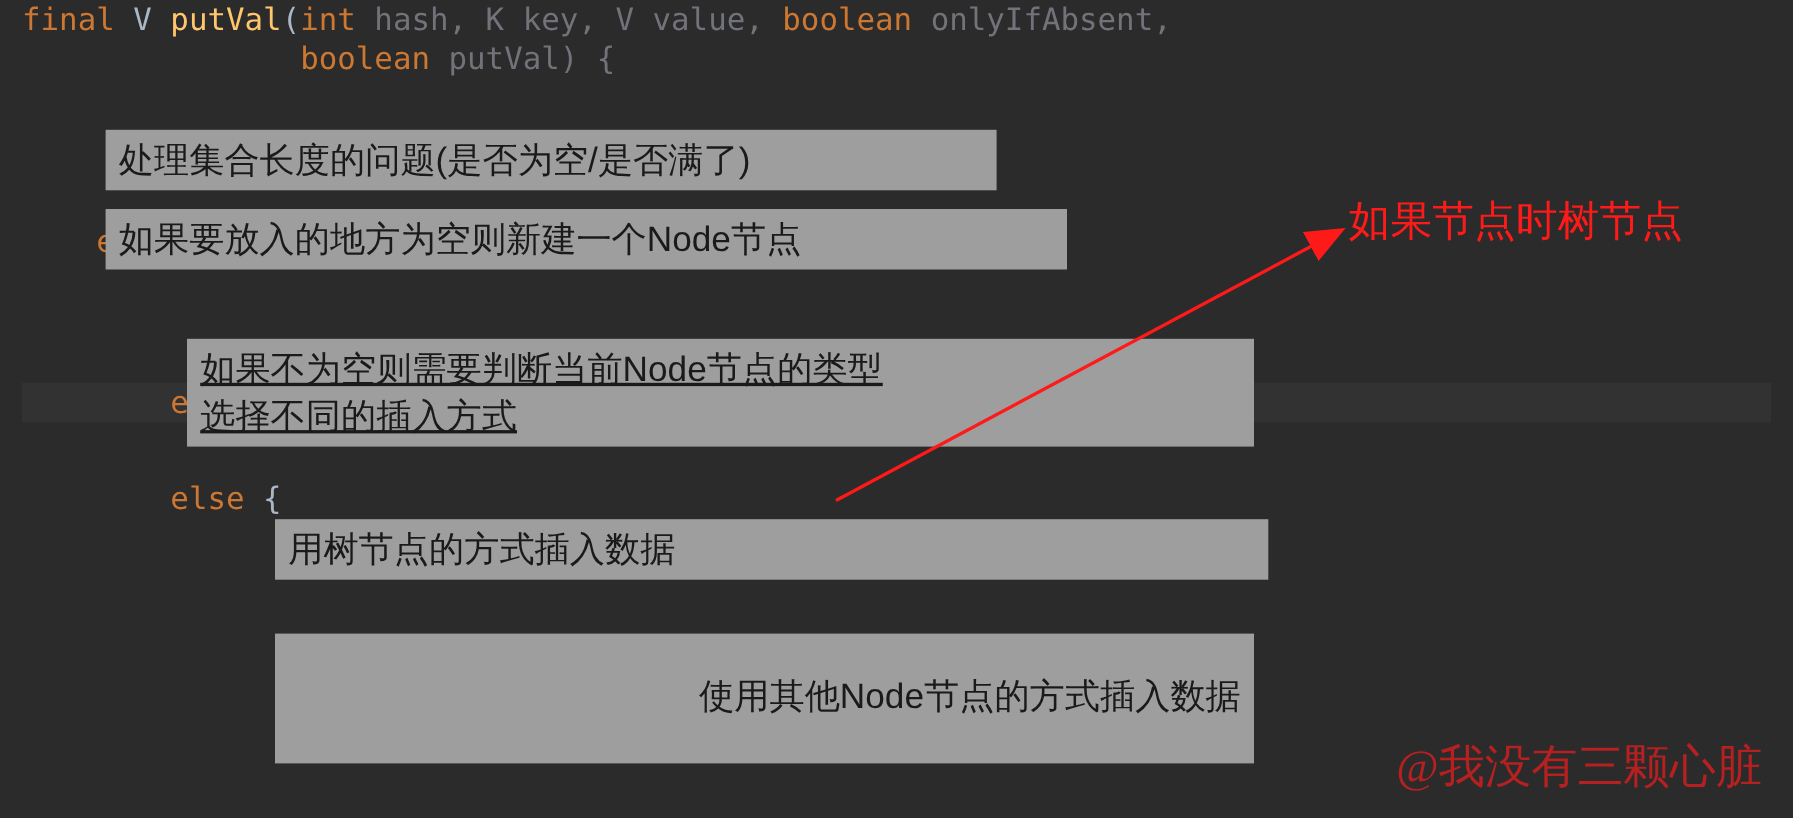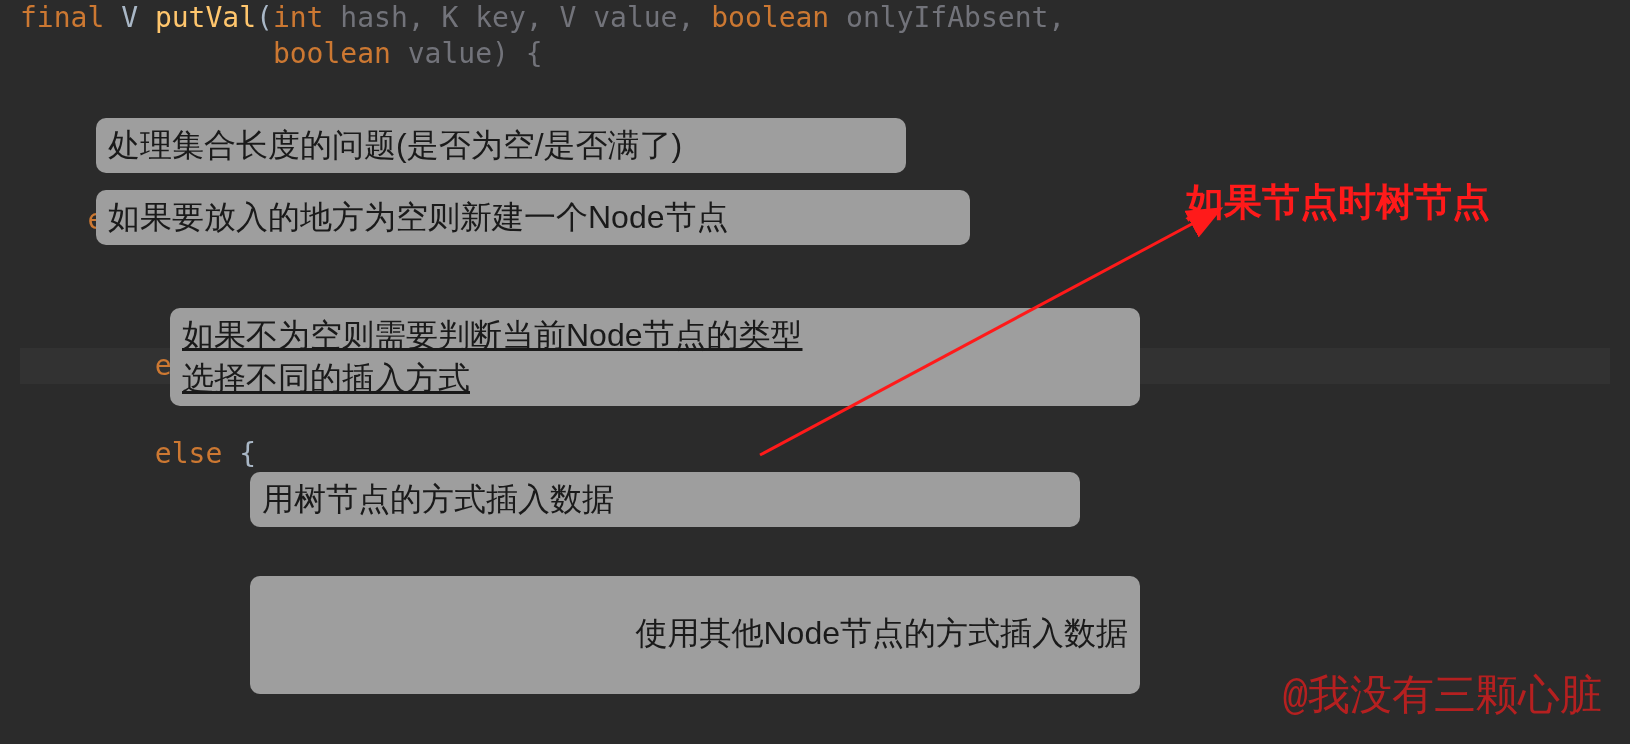--- a/index.html
+++ b/index.html
@@ -39,50 +39,49 @@
       width: 100%;
     }
     .comment-box {
       position: absolute;
       background: #9e9e9e;
       color: #1a1a1a;
       font-family: sans-serif;
       font-size: 32px;
       padding: 6px 12px;
       line-height: 1.35;
-      border-radius: 10px;
     }
     .anno-red {
       position: absolute;
       color: #ff1a1a;
       font-family: sans-serif;
       font-size: 38px;
       font-weight: 500;
     }
     .watermark {
       position: absolute;
       color: rgba(255,26,26,0.65);
-      font-family: Liberation Mono, monospace;
+      font-family: Liberation Serif, serif;
       font-size: 42px;
       right: 28px;
       bottom: 18px;
     }
     svg.arrow {
       position: absolute;
       pointer-events: none;
     }
   </style>
 </head>
 <body>
 
 <div class="code-area">
 
   <div class="line"><span class="kw">final</span><span> V </span><span style="color:#ffc66d">putVal</span><span>(</span><span class="kw">int</span><span class="param"> hash, K key, V value, </span><span class="kw">boolean</span><span class="param"> onlyIfAbsent,</span></div>
 
-  <div class="line"><span>               </span><span class="kw">boolean</span><span class="param"> value) {</span></div>
+  <div class="line"><span>               </span><span class="kw">boolean</span><span class="param"> putVal) {</span></div>
 
 
   <div style="height:56px"></div>
   <div style="height:56px"></div>
   <div style="height:18px"></div>
 
   <div class="line"><span>    </span><span class="kw">else</span><span> {</span></div>
 
   <div style="height:110px"></div>
 
@@ -91,24 +90,24 @@
   <div style="height:52px"></div>
 
   <div class="line"><span>        </span><span class="kw">else</span><span> {</span></div>
 
 </div>
 
 <div class="comment-box" style="left:96px; top:118px; width:810px;">处理集合长度的问题(是否为空/是否满了)</div>
 <div class="comment-box" style="left:96px; top:190px; width:874px;">如果要放入的地方为空则新建一个Node节点</div>
 <div class="comment-box" style="left:170px; top:308px; width:970px; white-space:pre-line;text-decoration:underline;">如果不为空则需要判断当前Node节点的类型
 选择不同的插入方式</div>
-<div class="comment-box" style="left:250px; top:472px; width:830px;">用树节点的方式插入数据</div>
+<div class="comment-box" style="left:250px; top:472px; width:903px;">用树节点的方式插入数据</div>
 <div class="comment-box" style="left:250px; top:576px; width:890px; height:118px; padding-top:36px;text-align:right;">使用其他Node节点的方式插入数据</div>
 
-<div class="anno-red" style="left:1186px; top:178px;font-weight:bold;">如果节点时树节点</div>
+<div class="anno-red" style="left:1226px; top:178px;">如果节点时树节点</div>
 
 <svg class="arrow" style="left:0; top:0;" width="1630" height="744">
   <defs>
     <marker id="ah" markerWidth="12" markerHeight="12" refX="10" refY="5" orient="auto">
       <path d="M0,0 L12,5 L0,10 Z" fill="#ff1a1a"></path>
     </marker>
   </defs>
   <line x1="760" y1="455" x2="1218" y2="210" stroke="#ff1a1a" stroke-width="3" marker-end="url(#ah)"></line>
 </svg>
 

